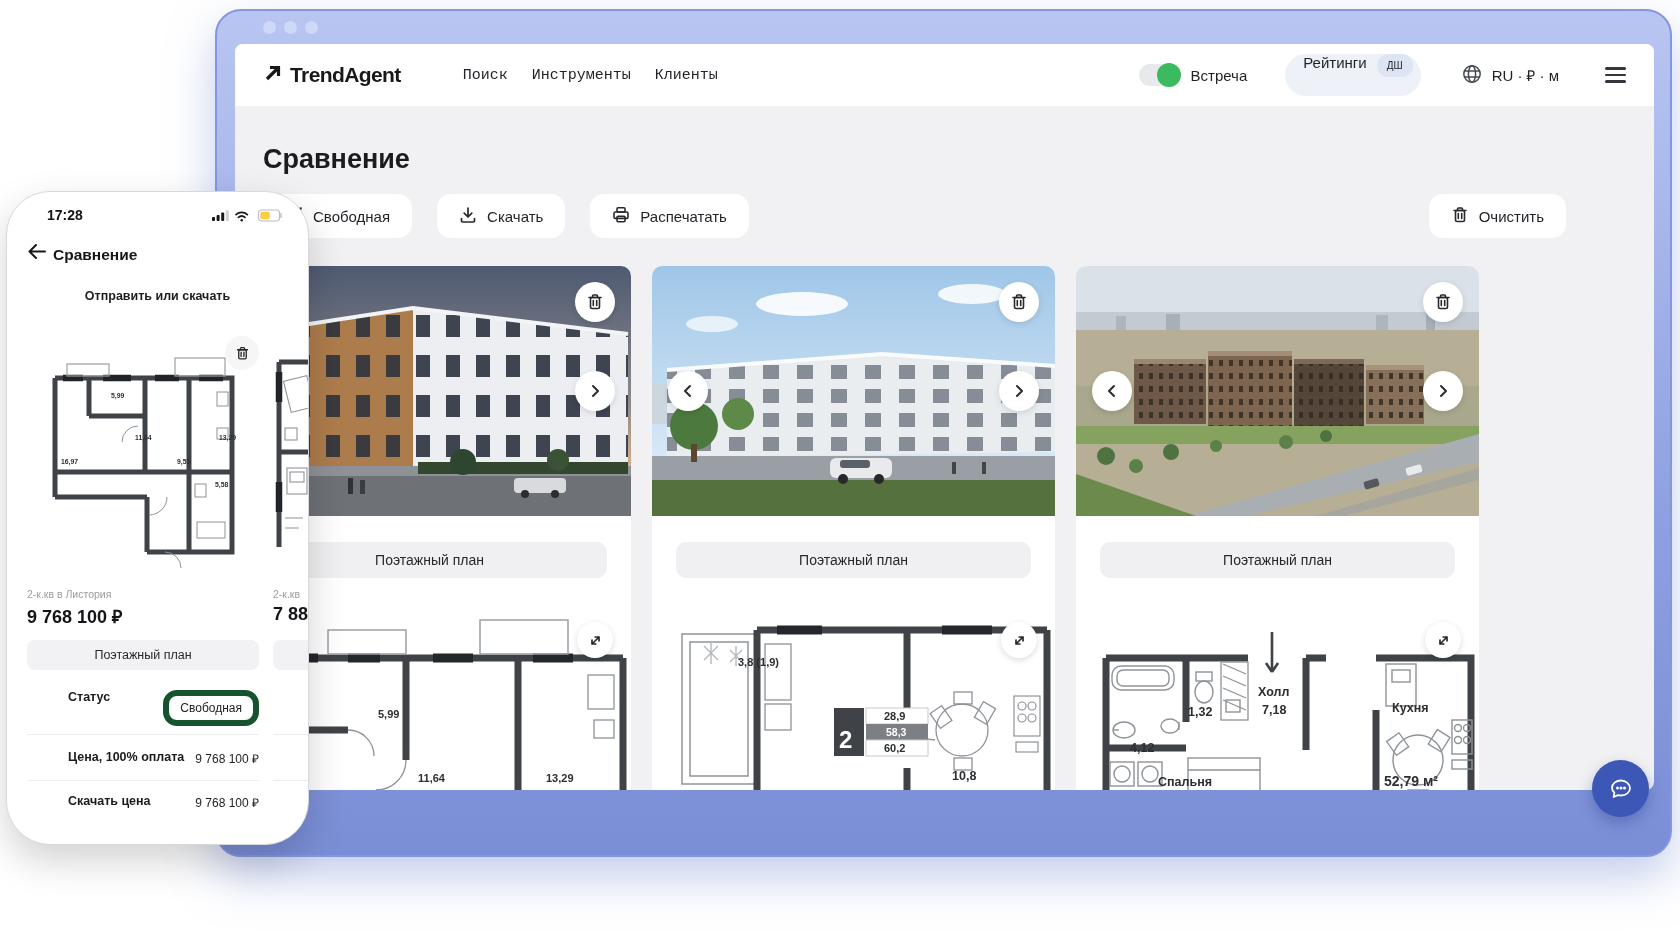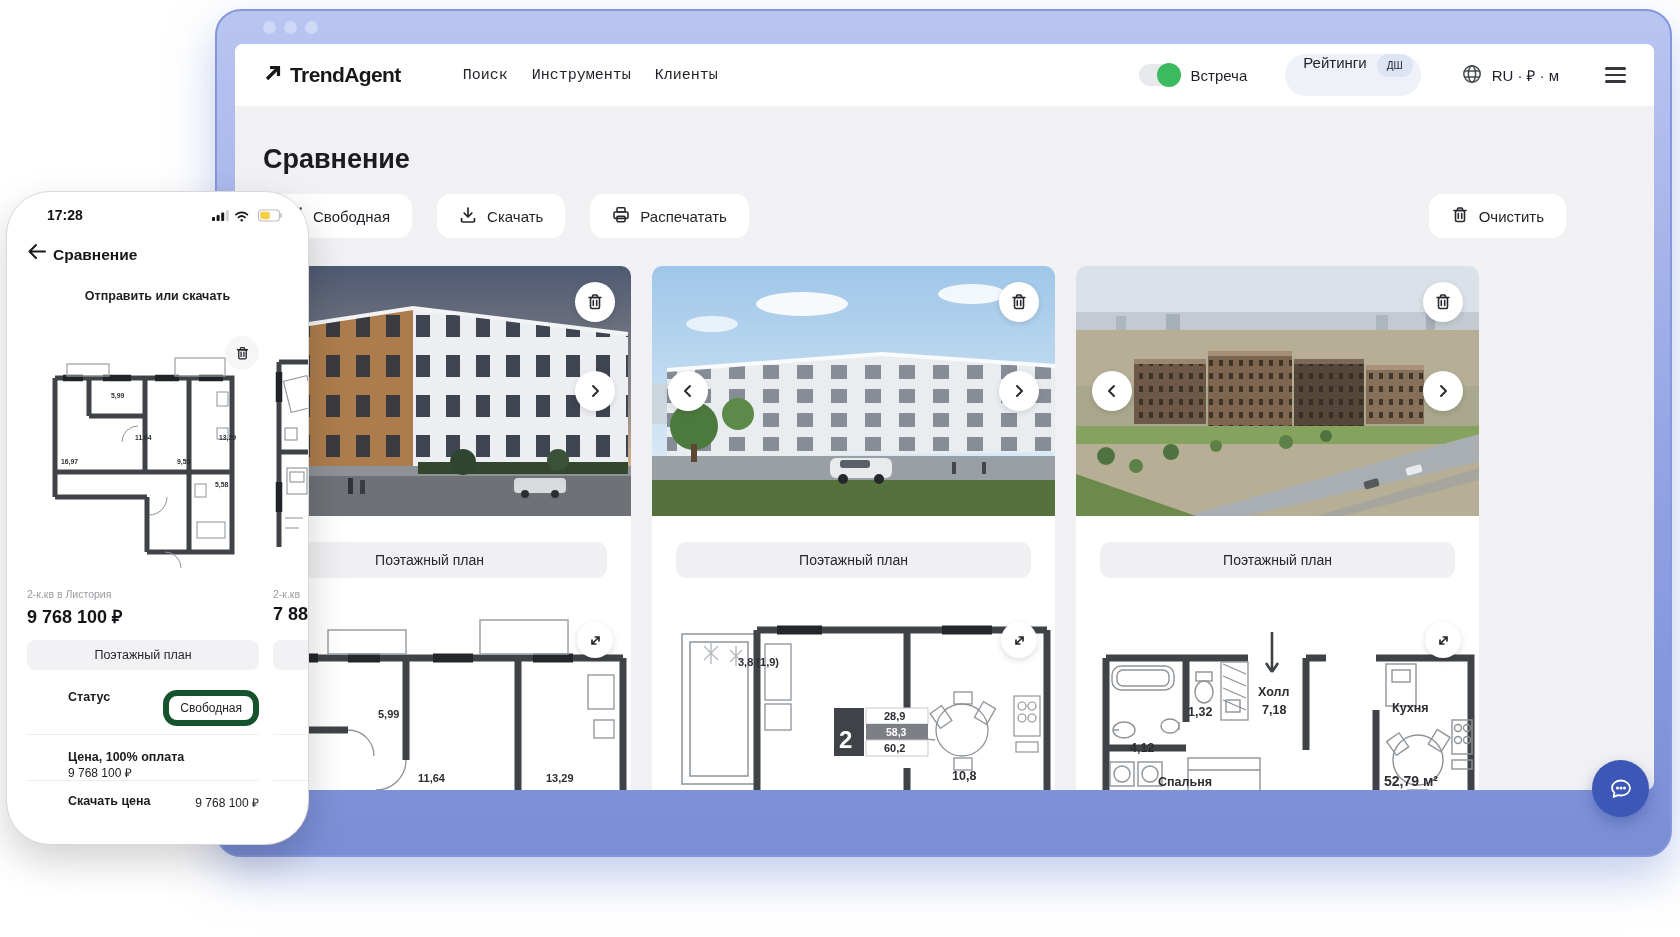--- a/index.html
+++ b/index.html
@@ -552,21 +552,21 @@
         </svg>
     </div>
     <div class="ph-type">2-к.кв в Листория</div>
     <div class="ph-price">9 768 100 ₽</div>
     <div class="ph-pill">Поэтажный план</div>
     <div class="ph-row" style="top:368px;">
       <span class="lbl">Статус</span>
       <span class="ph-badge">Свободная</span>
     </div>
     <div class="ph-div" style="top:412px;"></div>
-    <div class="ph-row" style="top:428px;flex-direction:column;">
+    <div class="ph-row" style="top:428px;">
       <span class="lbl">Цена, 100% оплата</span>
       <span class="val">9 768 100 ₽</span>
     </div>
     <div class="ph-div" style="top:458px;"></div>
     <div class="ph-row" style="top:472px;">
       <span class="lbl">Скачать цена</span>
       <span class="val">9 768 100 ₽</span>
     </div>
   </div>
 

